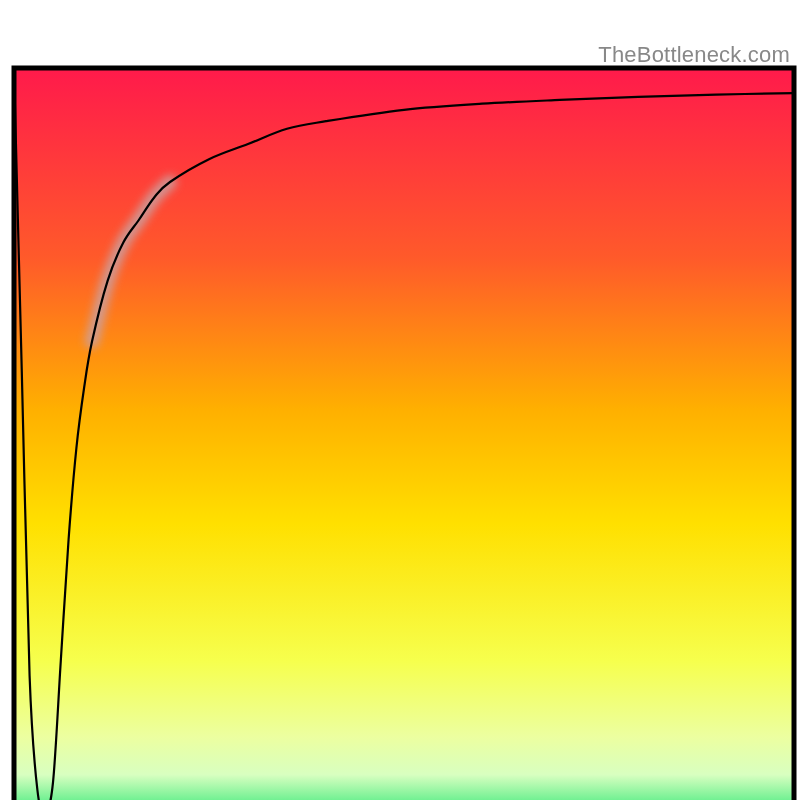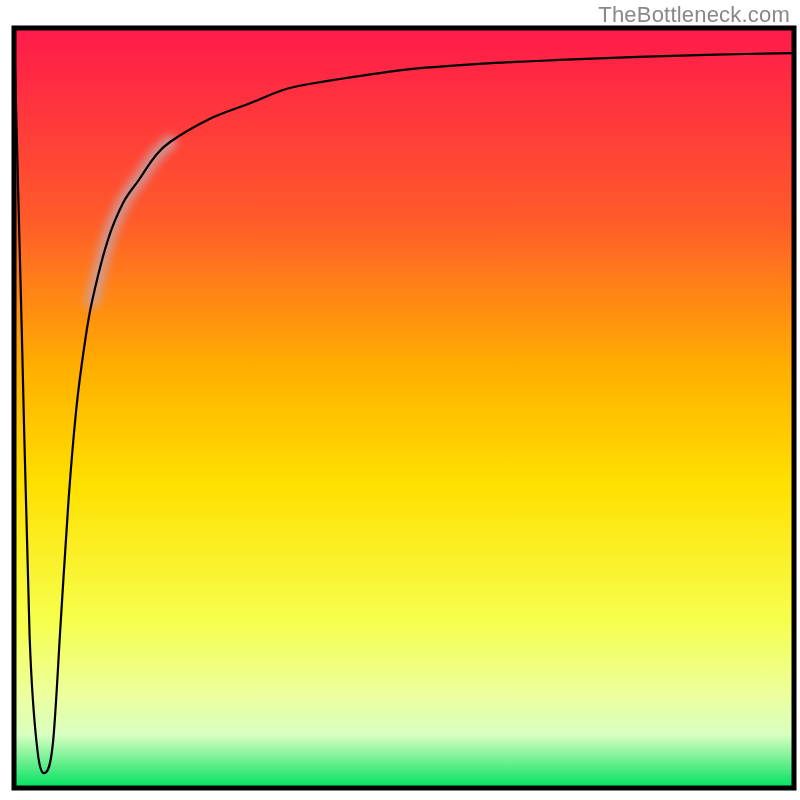--- a/index.html
+++ b/index.html
@@ -8,20 +8,21 @@
     width: 800px;
     height: 800px;
     background: #ffffff;
     font-family: Arial, Helvetica, sans-serif;
     overflow: hidden;
   }
   .wrap {
     position: relative;
     width: 800px;
     height: 656px;
+    margin-top: 40px;
   }
   .watermark {
     position: absolute;
     top: 2px;
     right: 10px;
     color: #888;
     font-size: 22px;
     font-weight: 500;
     letter-spacing: 0.2px;
     user-select: none;

